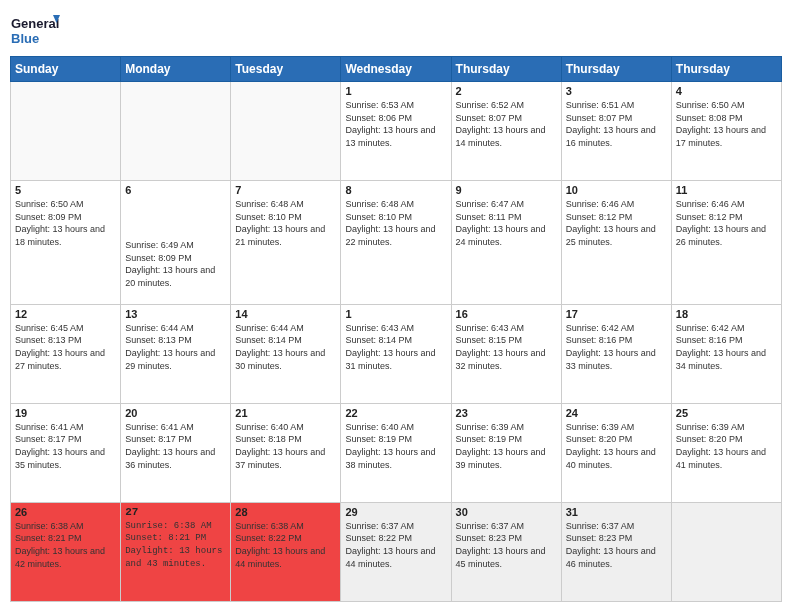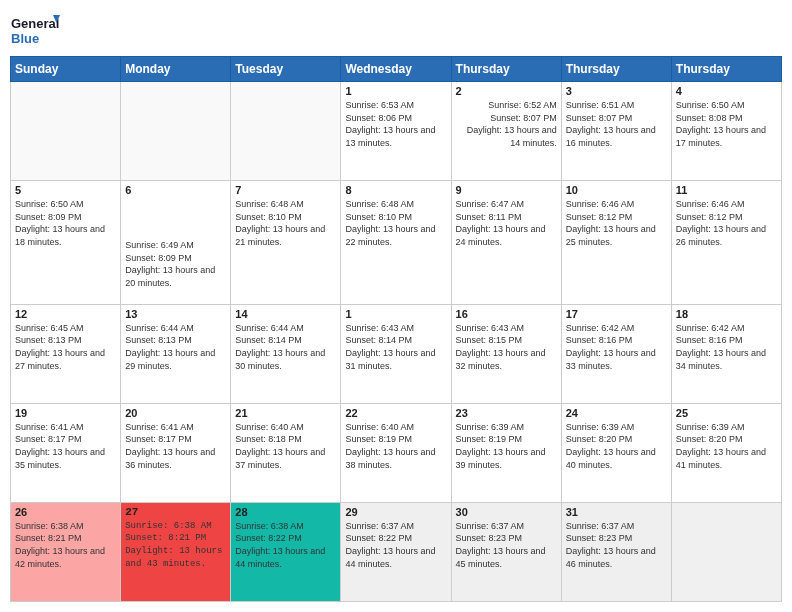--- a/index.html
+++ b/index.html
@@ -119,21 +119,21 @@
           <td class="empty"></td>
           <td class="empty"></td>
           <td>
             <span class="day-number">1</span>
             <div class="day-info" style="white-space: pre-line;">Sunrise: 6:53 AM
 Sunset: 8:06 PM
 Daylight: 13 hours and 13 minutes.</div>
           </td>
           <td>
             <span class="day-number">2</span>
-            <div class="day-info" style="white-space: pre-line; text-align: right;">Sunrise: 6:52 AM
+            <div class="day-info" style="white-space: pre-line;">Sunrise: 6:52 AM
 Sunset: 8:07 PM
 Daylight: 13 hours and 14 minutes.</div>
           </td>
           <td>
             <span class="day-number">3</span>
             <div class="day-info" style="white-space: pre-line;">Sunrise: 6:51 AM
 Sunset: 8:07 PM
 Daylight: 13 hours and 16 minutes.</div>
           </td>
           <td>
@@ -269,33 +269,33 @@
 Daylight: 13 hours and 40 minutes.</div>
           </td>
           <td>
             <span class="day-number">25</span>
             <div class="day-info" style="white-space: pre-line;">Sunrise: 6:39 AM
 Sunset: 8:20 PM
 Daylight: 13 hours and 41 minutes.</div>
           </td>
         </tr>
         <tr>
-          <td style="background: #fca5a5;">
+          <td style="background: #ef4444;">
             <span class="day-number">26</span>
             <div class="day-info" style="white-space: pre-line;">Sunrise: 6:38 AM
 Sunset: 8:21 PM
 Daylight: 13 hours and 42 minutes.</div>
           </td>
           <td style="background: #ef4444; font-family: Liberation Mono, monospace;">
             <span class="day-number">27</span>
             <div class="day-info" style="white-space: pre-line;">Sunrise: 6:38 AM
 Sunset: 8:21 PM
 Daylight: 13 hours and 43 minutes.</div>
           </td>
-          <td style="background: #14b8a6;">
+          <td style="background: #ef4444;">
             <span class="day-number">28</span>
             <div class="day-info" style="white-space: pre-line;">Sunrise: 6:38 AM
 Sunset: 8:22 PM
 Daylight: 13 hours and 44 minutes.</div>
           </td>
           <td style="background: rgb(239, 239, 239);">
             <span class="day-number">29</span>
             <div class="day-info" style="white-space: pre-line;">Sunrise: 6:37 AM
 Sunset: 8:22 PM
 Daylight: 13 hours and 44 minutes.</div>

